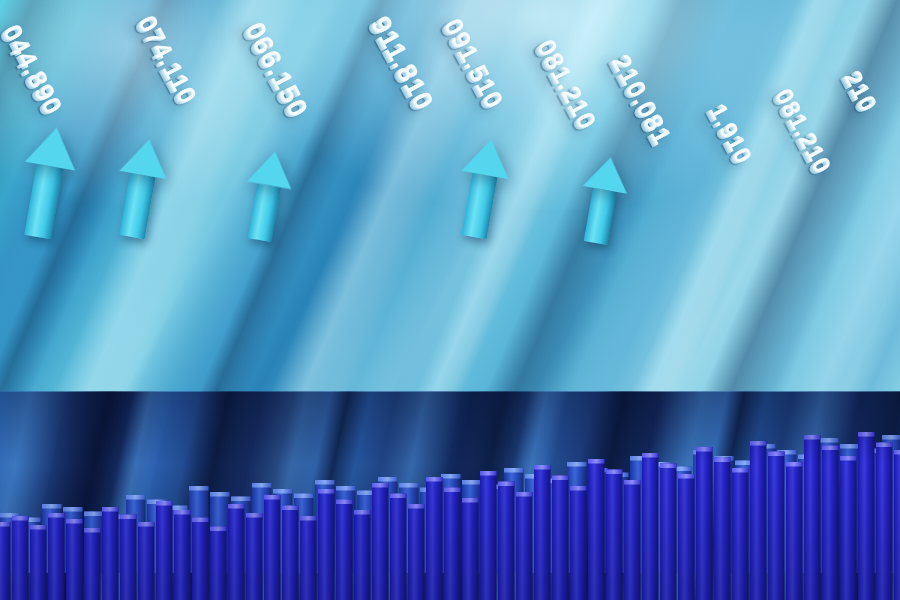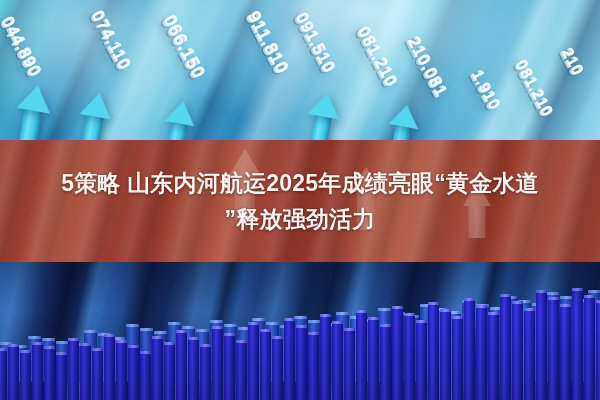--- a/index.html
+++ b/index.html
@@ -401,34 +401,14 @@
         <div class="bar" style="left: 536px; width: 11px; height: 110px; bottom: 0px;"></div>
         <div class="bar" style="left: 548px; width: 11px; height: 103px; bottom: 0px;"></div>
         <div class="bar" style="left: 560px; width: 11px; height: 96px; bottom: 0px;"></div>
         <div class="bar" style="left: 572px; width: 11px; height: 112px; bottom: 0px;"></div>
         <div class="bar" style="left: 584px; width: 11px; height: 105px; bottom: 0px;"></div>
         <div class="bar" style="left: 596px; width: 11px; height: 100px; bottom: 0px;"></div>
       </div>
     <div class="bottom-shade"></div>
   </div>
 
-  <div class="title-band">
-    <div id="band-arrows">
-        <div class="band-arrow" style="left: 228px; top: 6px; width: 34px; height: 74px;">
-          <div class="bshaft" style="width: 20px; height: 46px;"></div>
-          <div class="bhead" style="top: 0px; border-left-width: 17px; border-right-width: 17px; border-bottom-width: 28px; border-bottom-color: rgb(216, 165, 151);"></div>
-        </div>
-        <div class="band-arrow" style="left: 350px; top: 24px; width: 31px; height: 66px;">
-          <div class="bshaft" style="width: 18px; height: 41px;"></div>
-          <div class="bhead" style="top: 0px; border-left-width: 15.5px; border-right-width: 15.5px; border-bottom-width: 25px; border-bottom-color: rgb(216, 165, 151);"></div>
-        </div>
-        <div class="band-arrow" style="left: 462px; top: 40px; width: 29px; height: 58px;">
-          <div class="bshaft" style="width: 17px; height: 35px;"></div>
-          <div class="bhead" style="top: 0px; border-left-width: 14.5px; border-right-width: 14.5px; border-bottom-width: 23px; border-bottom-color: rgb(216, 165, 151);"></div>
-        </div>
-      </div>
-    <div class="title-text">
-      <div class="title-line l1">5策略 山东内河航运2025年成绩亮眼“黄金水道</div>
-      <div class="title-line l2">”释放强劲活力</div>
-    </div>
-  </div>
 
 </div>
 
 </body></html>

